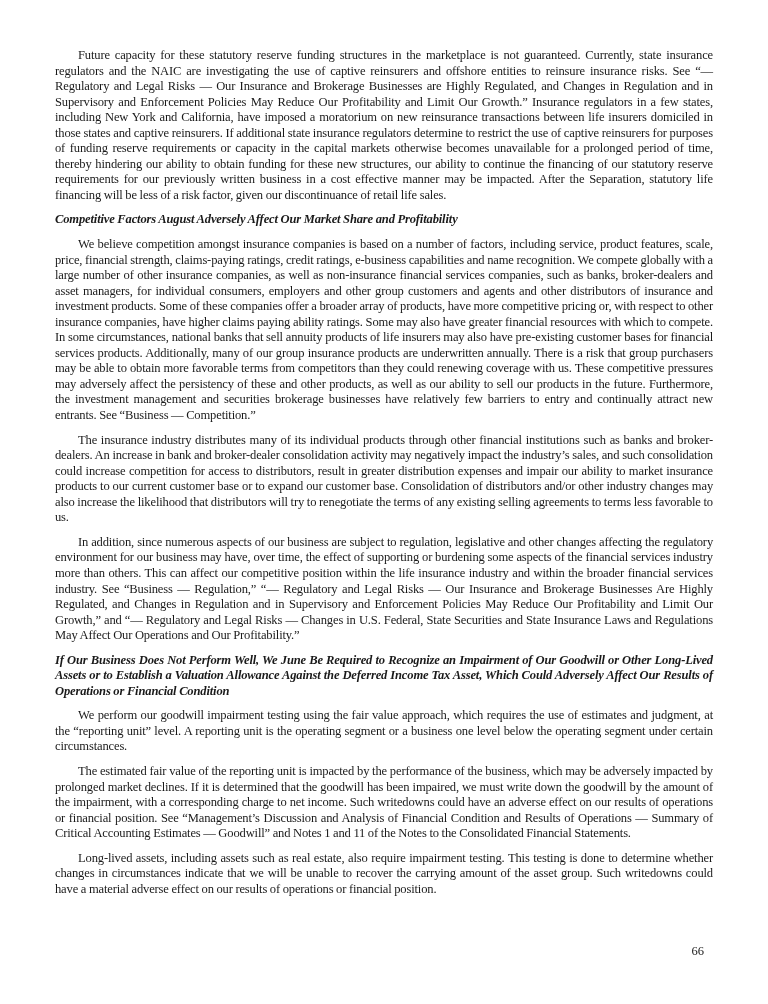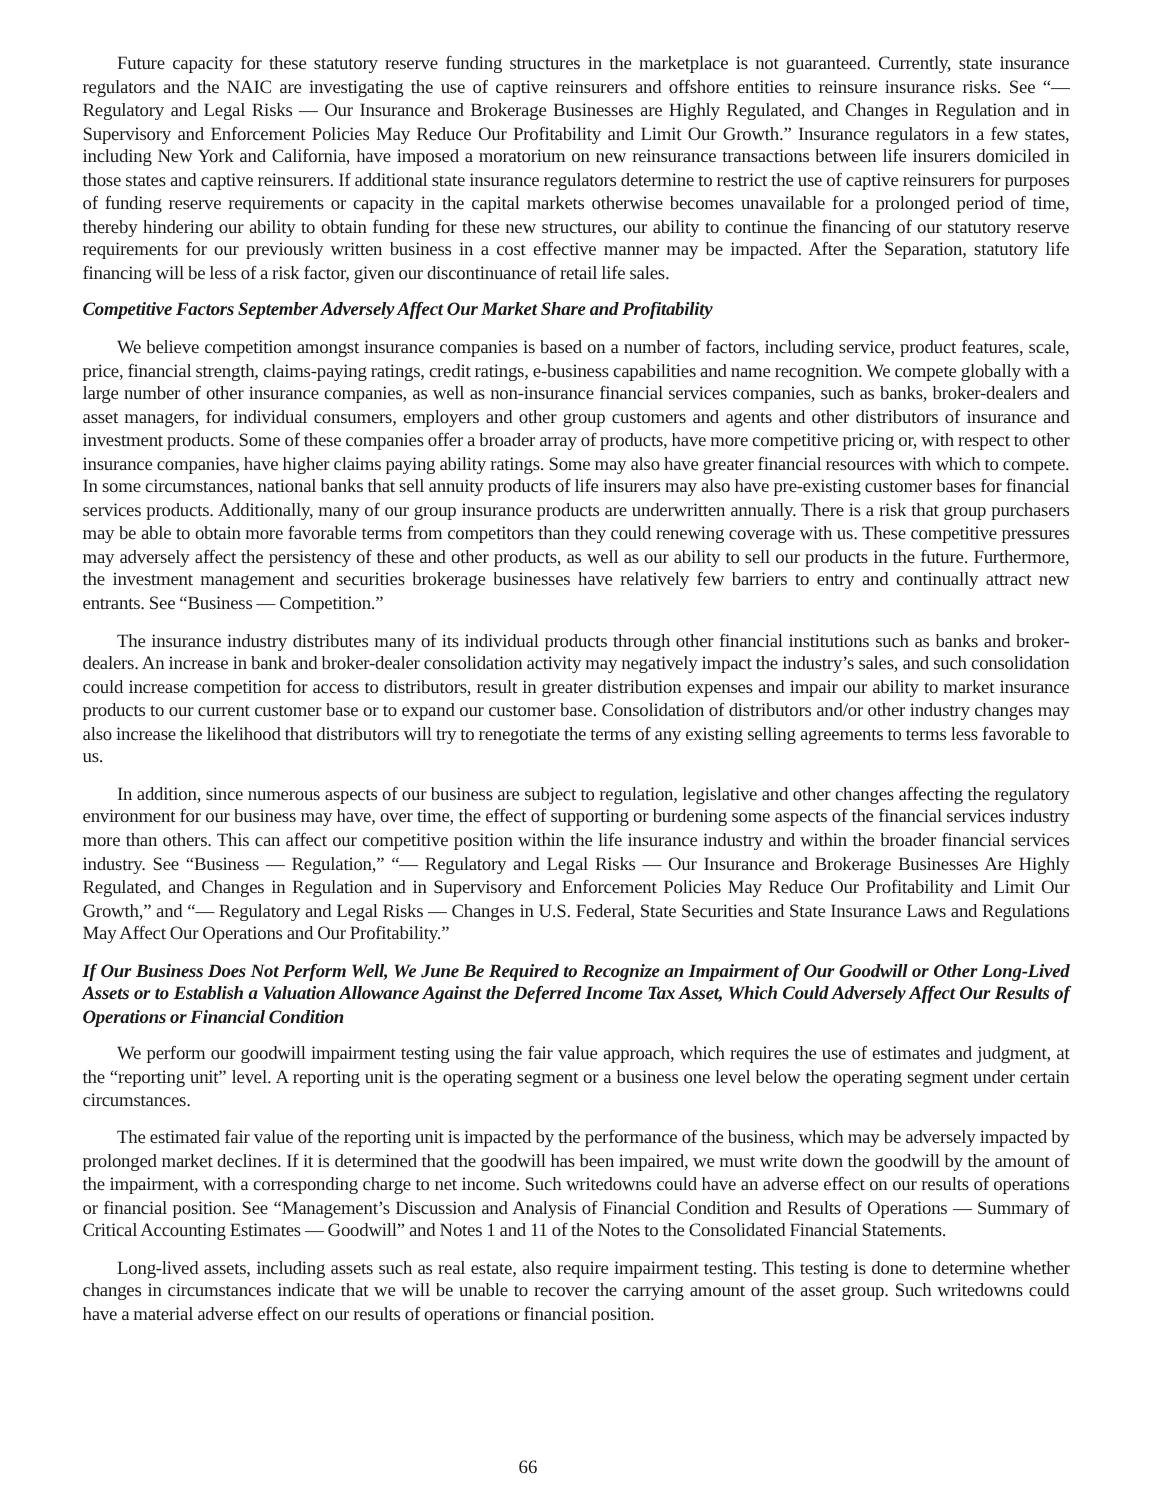--- a/index.html
+++ b/index.html
@@ -11,21 +11,21 @@
       width: 768px;
       height: 1004px;
       position: relative;
       overflow: hidden;
       font-family: "Liberation Serif", "DejaVu Serif", serif;
       color: #1a1a1a;
     }
     .page {
       position: absolute;
       left: 55px;
-      top: 35px;
+      top: 48px;
       width: 658px;
     }
     p.para {
       margin: 0 0 9px 0;
       font-size: 12.55px;
       line-height: 15.55px;
       text-align: justify;
       text-indent: 23px;
       letter-spacing: -0.15px;
       word-spacing: -0.3px;
@@ -37,32 +37,32 @@
       font-weight: bold;
       font-style: italic;
       text-align: justify;
       letter-spacing: -0.15px;
       word-spacing: -0.3px;
     }
     .page-number {
       position: absolute;
       left: 0;
       width: 704px;
-      top: 971px;
-      text-align: center;
+      top: 944px;
+      text-align: right;
       font-size: 12.55px;
       line-height: 15px;
     }
   </style>
 </head>
 <body>
 
 <div class="page">
   <p class="para">Future capacity for these statutory reserve funding structures in the marketplace is not guaranteed. Currently, state insurance regulators and the NAIC are investigating the use of captive reinsurers and offshore entities to reinsure insurance risks. See “— Regulatory and Legal Risks — Our Insurance and Brokerage Businesses are Highly Regulated, and Changes in Regulation and in Supervisory and Enforcement Policies May Reduce Our Profitability and Limit Our Growth.” Insurance regulators in a few states, including New York and California, have imposed a moratorium on new reinsurance transactions between life insurers domiciled in those states and captive reinsurers. If additional state insurance regulators determine to restrict the use of captive reinsurers for purposes of funding reserve requirements or capacity in the capital markets otherwise becomes unavailable for a prolonged period of time, thereby hindering our ability to obtain funding for these new structures, our ability to continue the financing of our statutory reserve requirements for our previously written business in a cost effective manner may be impacted. After the Separation, statutory life financing will be less of a risk factor, given our discontinuance of retail life sales.</p>
-  <h2 class="heading">Competitive Factors September Adversely Affect Our Market Share and Profitability</h2>
+  <h2 class="heading">Competitive Factors August Adversely Affect Our Market Share and Profitability</h2>
   <p class="para">We believe competition amongst insurance companies is based on a number of factors, including service, product features, scale, price, financial strength, claims-paying ratings, credit ratings, e-business capabilities and name recognition. We compete globally with a large number of other insurance companies, as well as non-insurance financial services companies, such as banks, broker-dealers and asset managers, for individual consumers, employers and other group customers and agents and other distributors of insurance and investment products. Some of these companies offer a broader array of products, have more competitive pricing or, with respect to other insurance companies, have higher claims paying ability ratings. Some may also have greater financial resources with which to compete. In some circumstances, national banks that sell annuity products of life insurers may also have pre-existing customer bases for financial services products. Additionally, many of our group insurance products are underwritten annually. There is a risk that group purchasers may be able to obtain more favorable terms from competitors than they could renewing coverage with us. These competitive pressures may adversely affect the persistency of these and other products, as well as our ability to sell our products in the future. Furthermore, the investment management and securities brokerage businesses have relatively few barriers to entry and continually attract new entrants. See “Business — Competition.”</p>
   <p class="para">The insurance industry distributes many of its individual products through other financial institutions such as banks and broker-dealers. An increase in bank and broker-dealer consolidation activity may negatively impact the industry’s sales, and such consolidation could increase competition for access to distributors, result in greater distribution expenses and impair our ability to market insurance products to our current customer base or to expand our customer base. Consolidation of distributors and/or other industry changes may also increase the likelihood that distributors will try to renegotiate the terms of any existing selling agreements to terms less favorable to us.</p>
   <p class="para">In addition, since numerous aspects of our business are subject to regulation, legislative and other changes affecting the regulatory environment for our business may have, over time, the effect of supporting or burdening some aspects of the financial services industry more than others. This can affect our competitive position within the life insurance industry and within the broader financial services industry. See “Business — Regulation,” “— Regulatory and Legal Risks — Our Insurance and Brokerage Businesses Are Highly Regulated, and Changes in Regulation and in Supervisory and Enforcement Policies May Reduce Our Profitability and Limit Our Growth,” and “— Regulatory and Legal Risks — Changes in U.S. Federal, State Securities and State Insurance Laws and Regulations May Affect Our Operations and Our Profitability.”</p>
   <h2 class="heading">If Our Business Does Not Perform Well, We June Be Required to Recognize an Impairment of Our Goodwill or Other Long-Lived Assets or to Establish a Valuation Allowance Against the Deferred Income Tax Asset, Which Could Adversely Affect Our Results of Operations or Financial Condition</h2>
   <p class="para">We perform our goodwill impairment testing using the fair value approach, which requires the use of estimates and judgment, at the “reporting unit” level. A reporting unit is the operating segment or a business one level below the operating segment under certain circumstances.</p>
   <p class="para">The estimated fair value of the reporting unit is impacted by the performance of the business, which may be adversely impacted by prolonged market declines. If it is determined that the goodwill has been impaired, we must write down the goodwill by the amount of the impairment, with a corresponding charge to net income. Such writedowns could have an adverse effect on our results of operations or financial position. See “Management’s Discussion and Analysis of Financial Condition and Results of Operations — Summary of Critical Accounting Estimates — Goodwill” and Notes 1 and 11 of the Notes to the Consolidated Financial Statements.</p>
   <p class="para">Long-lived assets, including assets such as real estate, also require impairment testing. This testing is done to determine whether changes in circumstances indicate that we will be unable to recover the carrying amount of the asset group. Such writedowns could have a material adverse effect on our results of operations or financial position.</p>
 </div>
 
 <div class="page-number">66</div>

